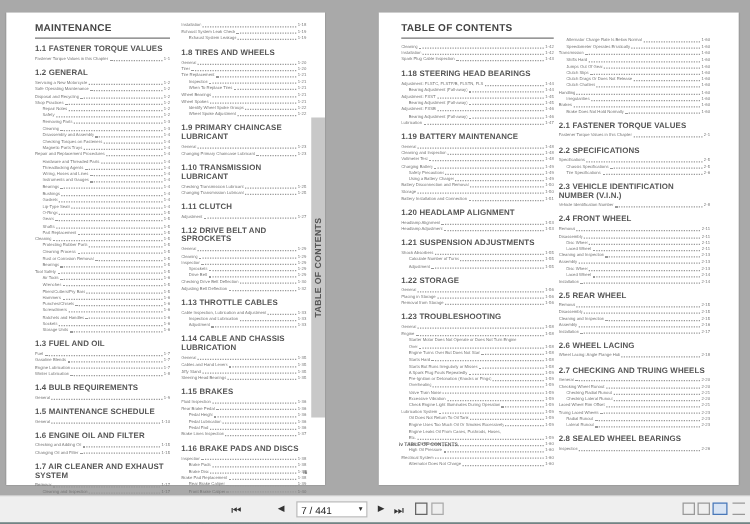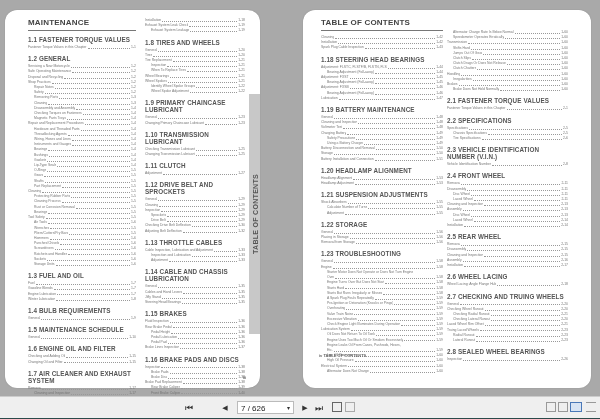--- a/index.html
+++ b/index.html
@@ -1,18 +1,18 @@
 <!DOCTYPE html>
 <html><head>
 <meta charset="utf-8">
 <style>
   html,body{margin:0;padding:0;}
   body{width:600px;height:419px;background:#a8a8a8;position:relative;overflow:hidden;font-family:"Liberation Sans",sans-serif;color:#555;}
   .viewer{position:absolute;left:0;top:0;width:600px;height:396px;background:#a9a9a9;}
-  .page{position:absolute;top:10px;background:#fff;height:378px;box-shadow:0 0 1px #777;border-radius:12px;}
+  .page{position:absolute;top:10px;background:#fff;height:378px;box-shadow:0 0 1px #777;}
   .page.left{left:5px;width:255px;}
   .page.right{left:303px;width:288px;}
   .col{position:absolute;top:8px;}
   .page-head{font-weight:bold;font-size:8px;color:#444;letter-spacing:.2px;padding-bottom:3px;border-bottom:1px solid #777;margin-bottom:4px;}
   .sec{font-weight:bold;font-size:6.3px;color:#555;margin:5px 0 2px 0;letter-spacing:.1px;}
   .entry{display:flex;font-size:3.4px;line-height:5.2px;color:#777;white-space:nowrap;}
   .entry .t{flex:0 1 auto;overflow:hidden;}
   .entry .d{flex:1 1 auto;border-bottom:0.5px dotted #999;margin:0 1px 1.3px 1px;}
   .entry .p{flex:0 0 auto;}
   .entry.l1{padding-left:6px;}
@@ -1002,21 +1002,21 @@
         </div>
       </div>
     <div class="foot-right">iv  TABLE OF CONTENTS</div>
   </div>
 </div>
 
 <div class="toolbar">
   <div class="tb-btn" style="left:183px;width:12px;"><span>⏮</span></div>
   <div class="tb-btn" style="left:220px;width:10px;font-size:7px;"><span>◀</span></div>
   <div class="page-box">
-    <span>7 / 626</span>
+    <span>7 / 441</span>
     <span class="arr">▾</span>
   </div>
   <div class="tb-btn" style="left:300px;width:10px;font-size:7px;"><span>▶</span></div>
   <div class="tb-btn" style="left:313px;width:12px;"><span>⏭</span></div>
   <div class="view-icon" style="left:332px;border:1px solid #666;"></div>
   <div class="view-icon" style="left:345px;border:1px solid #aaa;"></div>
   <div class="view-icon" style="left:546px;border:1px solid #999;"></div>
   <div class="view-icon" style="left:558px;border:1px solid #999;"></div>
   <div class="view-icon" style="left:570px;width:12px;border:1px solid #4a78b8;background:#d8e4f4;"></div>
   <div class="view-icon" style="left:586px;border-top:1px solid #999;border-bottom:1px solid #999;"></div>

